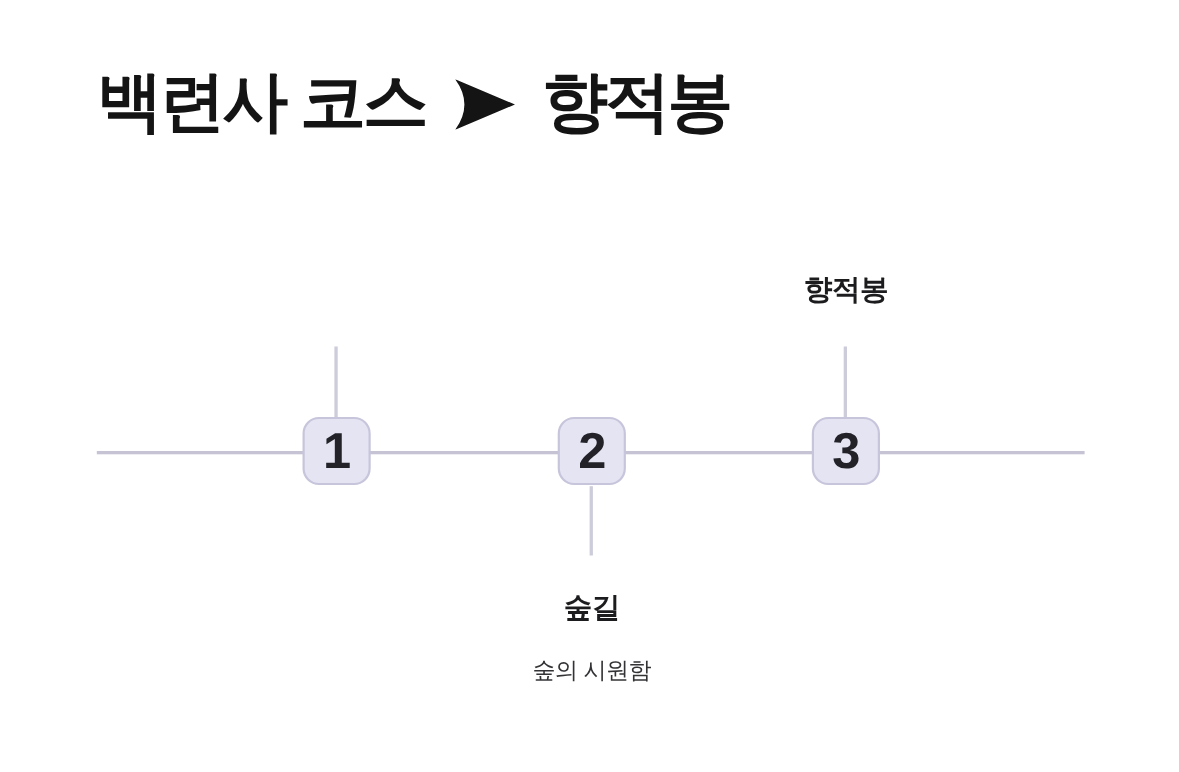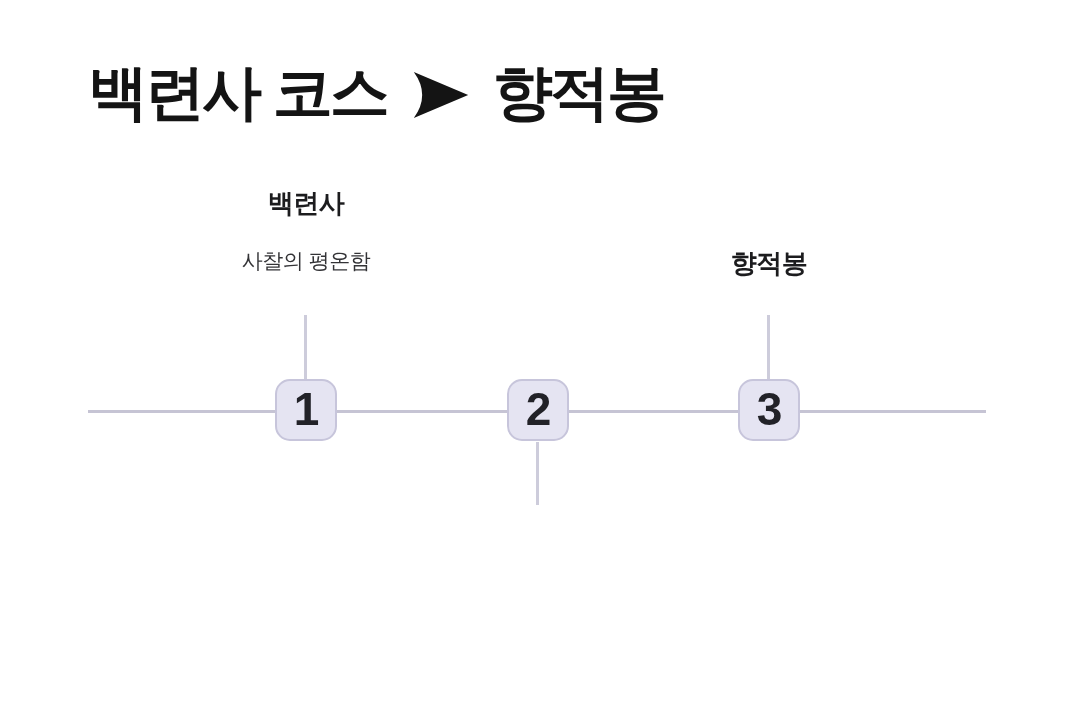--- a/index.html
+++ b/index.html
@@ -117,33 +117,33 @@
     <span class="arrow-wrap">
       <svg viewBox="0 0 52 44" aria-hidden="true">
         <path d="M0 0 L52 22 L0 44 Q16 22 0 0 Z"></path>
       </svg>
     </span>
     <span>향적봉</span>
   </h1>
 
   <div class="axis"></div>
 
-  <div class="label label-1">
-    <div class="step-title">백련사</div>
-    <div class="step-sub">사찰의 평온함</div>
-  </div>
   <div class="connector connector-1"></div>
   <div class="node node-1">
     <span class="node-num">1</span>
   </div>
 
   <div class="node node-2">
     <span class="node-num">2</span>
   </div>
   <div class="connector connector-2"></div>
+  <div class="label label-2">
+    <div class="step-title">숲길</div>
+    <div class="step-sub">숲의 시원함</div>
+  </div>
 
   <div class="label label-3">
     <div class="step-title">향적봉</div>
 
   </div>
   <div class="connector connector-3"></div>
   <div class="node node-3">
     <span class="node-num">3</span>
   </div>
 

